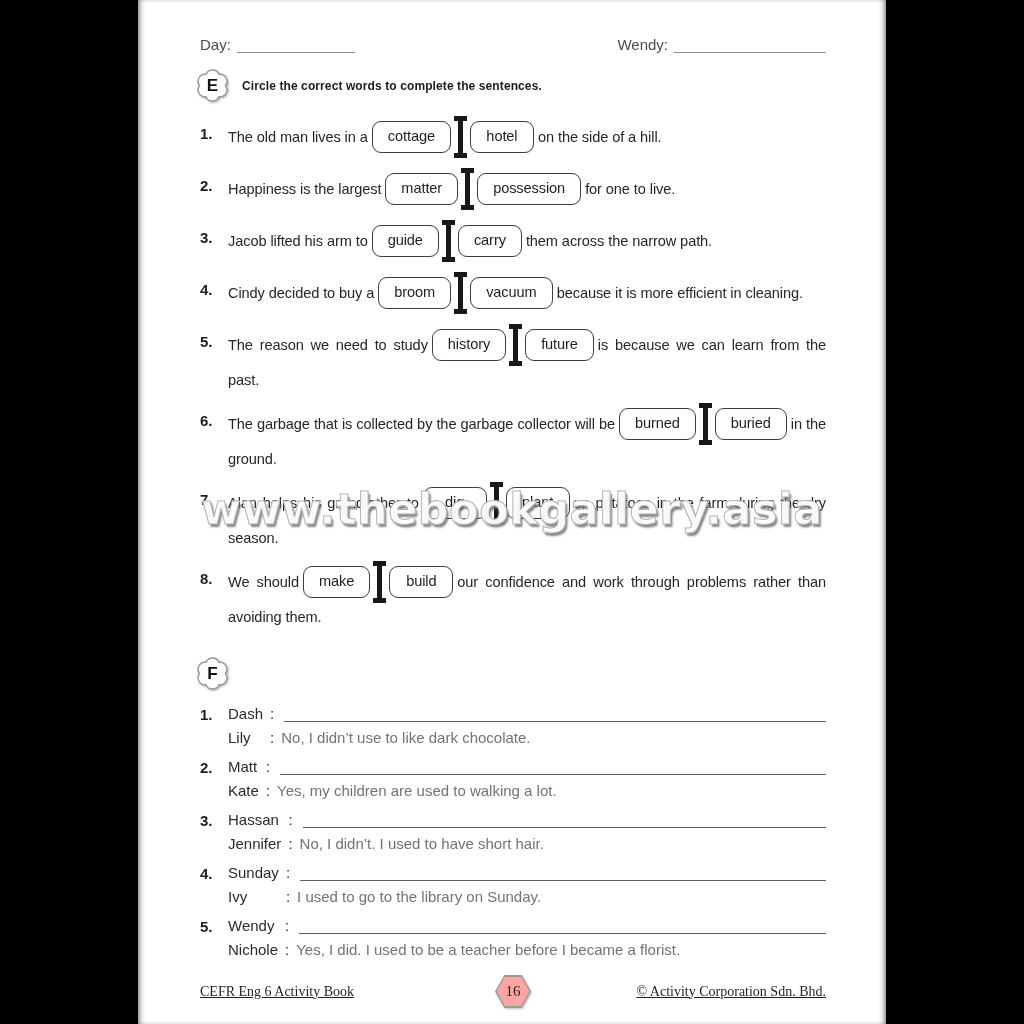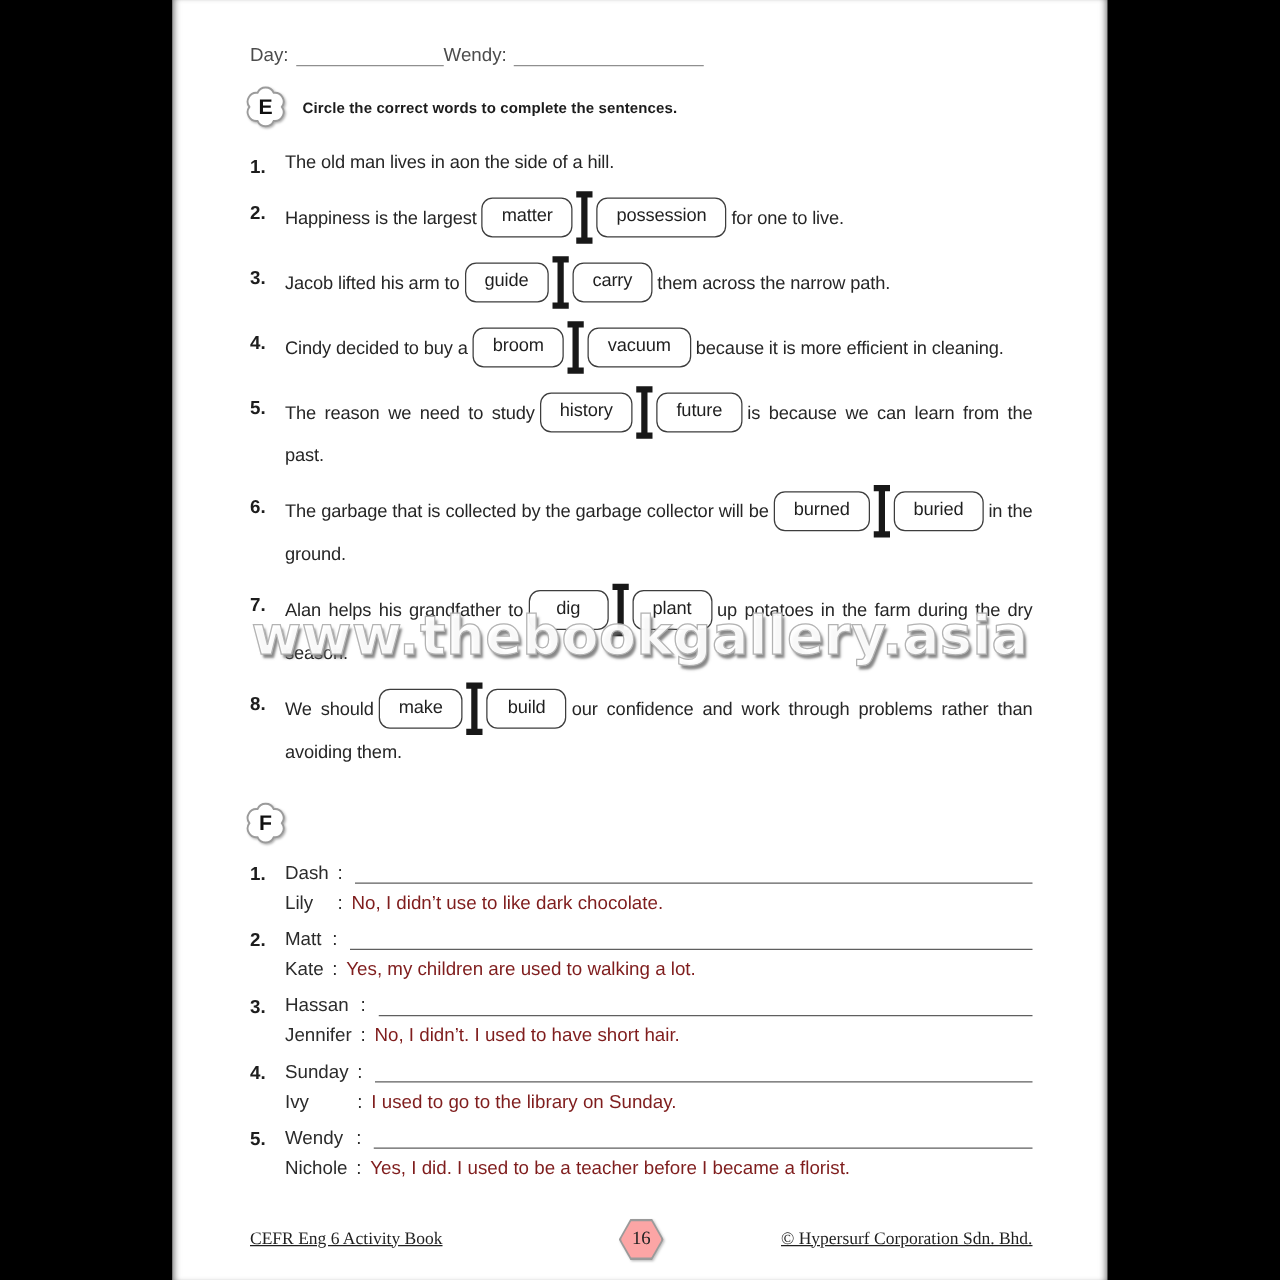--- a/index.html
+++ b/index.html
@@ -12,21 +12,21 @@
   .page {
     position:absolute; left:138px; top:0; width:748px; height:1024px;
     background:#fff;
     box-shadow: inset 5px 0 6px -4px rgba(0,0,0,.6), inset -5px 0 6px -4px rgba(0,0,0,.6);
   }
   .content {
     position:relative; height:100%; box-sizing:border-box;
     padding:36px 60px 0 62px; color:#2b2b2b;
   }
   
-  .top-row { display:flex; font-size:15px; color:#4c4c4c; }
+  .top-row { display:flex; justify-content:space-between; font-size:15px; color:#4c4c4c; }
   .top-row .pair { display:flex; align-items:flex-end; gap:6px; }
   .blank { display:inline-block; border-bottom:1.2px solid #8f8f8f; height:14px; }
   .blank.day  { width:118px; }
   .blank.date { width:152px; }
 
   
   .section-head { display:flex; align-items:center; gap:11px; margin:14px 0 13px -6px; }
   .badge { position:relative; width:37px; height:37px; flex:0 0 auto;
            filter:drop-shadow(1.2px 1.6px 1px rgba(0,0,0,.32)); }
   .badge svg { position:absolute; inset:0; width:100%; height:100%; }
@@ -53,21 +53,21 @@
                   background-repeat:no-repeat; }
 
   
   .f-section { margin-top:24px; }
   .f-item { position:relative; padding-left:28px; margin-bottom:12px; font-size:15px; }
   .f-item .num { position:absolute; left:0; top:1px; font-weight:bold; color:#1d1d1d; }
   .qa { display:grid; grid-template-columns:max-content max-content 1fr;
         column-gap:7px; row-gap:7px; }
   .qa .colon { color:#2b2b2b; }
   .qline { border-bottom:1.4px solid #5f5f5f; height:16px; margin-left:3px; }
-  .atext { color:#7f1d1d; }
+  .atext { color:#737373; }
 
   
   .watermark {
     position:absolute; top:484px; left:0; width:100%; text-align:center;
     font-family:"DejaVu Sans", sans-serif; font-weight:bold; font-size:43px;
     color:rgba(255,255,255,.94);
     -webkit-text-stroke:1px #b3b3b3;
     text-shadow:2px 3px 2px rgba(105,105,105,.8);
     letter-spacing:.5px; z-index:6; pointer-events:none; user-select:none;
   }
@@ -111,21 +111,25 @@
         </svg>
         <span class="letter">E</span>
       </span>
       <span class="section-title">Circle the correct words to complete the sentences.</span>
     </div>
 
     <div>
 
       <div class="e-item">
         <span class="num">1.</span>
-        <p class="e-text"><span>The old man lives in a</span><span>on the side of a hill.</span></p>
+        <p class="e-text"><span>The old man lives in a</span><span class="opt-pair">
+              <span class="opt">cottage</span>
+              <span class="idiv"></span>
+              <span class="opt">hotel</span>
+            </span><span>on the side of a hill.</span></p>
       </div>
 
       <div class="e-item">
         <span class="num">2.</span>
         <p class="e-text"><span>Happiness is the largest</span><span class="opt-pair">
               <span class="opt">matter</span>
               <span class="idiv"></span>
               <span class="opt">possession</span>
             </span><span>for one to live.</span></p>
       </div>
@@ -255,18 +259,18 @@
         </div>
       </div>
     </div>
 
     <div class="footer">
       <span class="side left">CEFR Eng 6 Activity Book</span>
       <span class="hex">
         <span class="hex-bg"></span>
         <span class="hex-fg">16</span>
       </span>
-      <span class="side right">© Hypersurf Corporation Sdn. Bhd.</span>
+      <span class="side right">© Activity Corporation Sdn. Bhd.</span>
     </div>
   </div>
 
   <div class="watermark">www.thebookgallery.asia</div>
 </div>
 
 </body></html>

